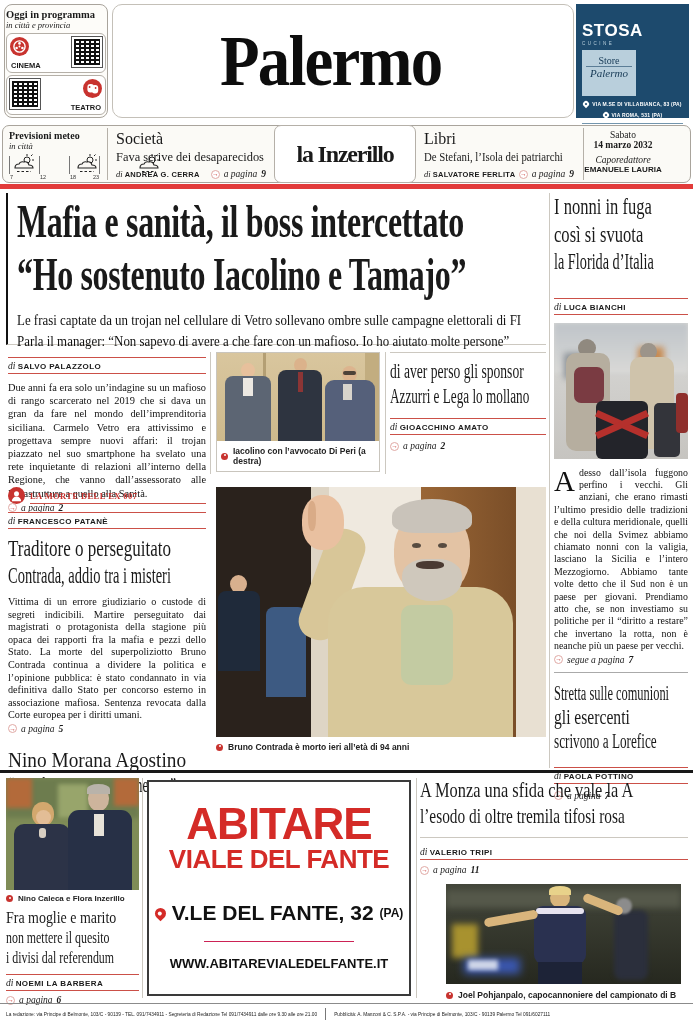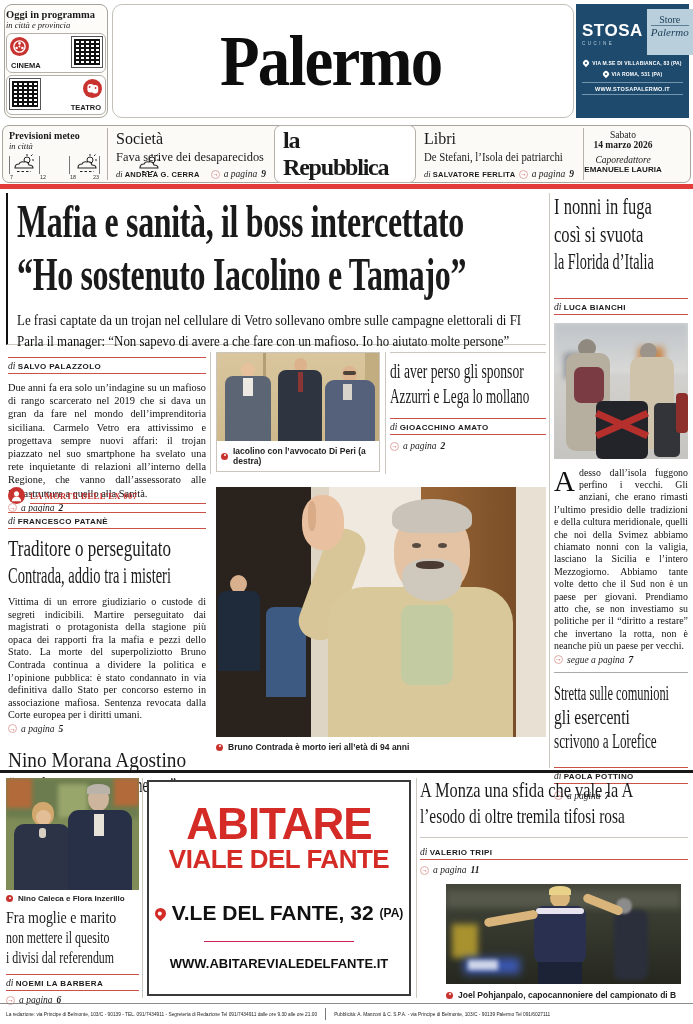--- a/index.html
+++ b/index.html
@@ -39,21 +39,21 @@
   .program-box { left:4px; top:4px; width:104px; height:114px; border:1px solid #a9a49c; border-radius:8px; background:#fdfcf9; padding:4px 1px; font-size:9px; }
   .program-box .t { font-weight:bold; font-size:10.5px; }
   .program-box .st { font-style:italic; font-size:8.5px; margin-bottom:3px; }
   .prog-row { display:flex; align-items:flex-start; justify-content:space-between; border:1px solid #b5b0a8; border-radius:6px; padding:3px; height:40px; position:relative; margin-bottom:2px; background:#fff; }
   .prog-label { position:absolute; bottom:2px; font-family:"Liberation Sans",sans-serif; font-weight:bold; font-size:7.5px; }
 
   .masthead-box { left:112px; top:4px; width:462px; height:114px; border:1px solid #c4c0b8; border-radius:10px; background:#fff; display:flex; align-items:center; justify-content:center; }
   .masthead { font-weight:bold; font-size:72px; letter-spacing:-2px; color:#0d0d0d; }
 
   .stosa { right:4px; top:4px; width:113px; height:114px; background:#1d4a6d; color:#fff; padding:5px 6px; font-family:"Liberation Sans",sans-serif; }
-  .stosa-top { display:flex; gap:4px; }
+  .stosa-top { display:flex; gap:4px;flex-direction:column; }
   .stosa-brand { padding-top:12px; }
   .stosa-brand .b { font-weight:bold; font-size:17px; letter-spacing:.5px; }
   .stosa-brand .c { font-size:4.5px; letter-spacing:2.5px; color:#b9cfdc; }
   .stosa-store { background:#b9cfdc; color:#173a56; width:54px; height:46px; padding:5px 4px; font-family:"Liberation Serif",serif; text-align:center; }
   .stosa-store .s1 { font-size:10px; }
   .stosa-store .s2 { font-style:italic; font-size:11px; border-top:1px solid #5b7d96; }
   .stosa-addr { display:flex; align-items:center; justify-content:center; gap:3px; font-size:5px; font-weight:bold; margin-top:5px; letter-spacing:.2px; }
   .stosa-url { margin-top:5px; border-top:1px solid #7395ad; border-bottom:1px solid #7395ad; text-align:center; font-size:5.5px; font-weight:bold; padding:2.5px 0; letter-spacing:.3px; }
 
   
@@ -247,40 +247,40 @@
         <span class="au"><i>di</i> <b>ANDREA G. CERRA</b></span>
         <span class="pagelink">
             <span class="pl-ico">→</span>
             <span>a pagina</span>
             <b>9</b>
           </span>
       </div>
     </div>
 
     <div class="strip-box logo-box">
-      <div class="logo">la Repubblica</div>
+      <div class="logo">la Inzerillo</div>
     </div>
 
     <div class="strip-box" style="left:413px;width:166px;">
       <div class="strip-sec">Libri</div>
       <div class="strip-title"><span class="sx" style="--s:.8;">De Stefani, l’Isola dei patriarchi</span></div>
       <div class="strip-foot">
         <span class="au"><i>di</i> <b>SALVATORE FERLITA</b></span>
         <span class="pagelink">
             <span class="pl-ico">→</span>
             <span>a pagina</span>
             <b>9</b>
           </span>
       </div>
     </div>
     <div class="vline" style="left:580px;top:2px;height:52px;background:#b5b0a8;"></div>
 
     <div class="strip-box date-box">
       <div>Sabato</div>
-      <div style="font-weight:bold;">14 marzo 2026</div>
+      <div style="font-weight:bold;">14 marzo 2032</div>
       <div style="font-style:italic;margin-top:5px;">Caporedattore</div>
       <div class="sans" style="font-weight:bold;font-size:8px;">EMANUELE LAURIA</div>
     </div>
   </div>
 
   <div class="abs redbar"></div>
 
   <div class="abs lead">
     <div class="lead-h"><span class="sx" style="--s:.68;">Mafia e sanità, il boss intercettato</span></div>
     <div class="lead-h"><span class="sx" style="--s:.68;">“Ho sostenuto Iacolino e Tamajo”</span></div>

